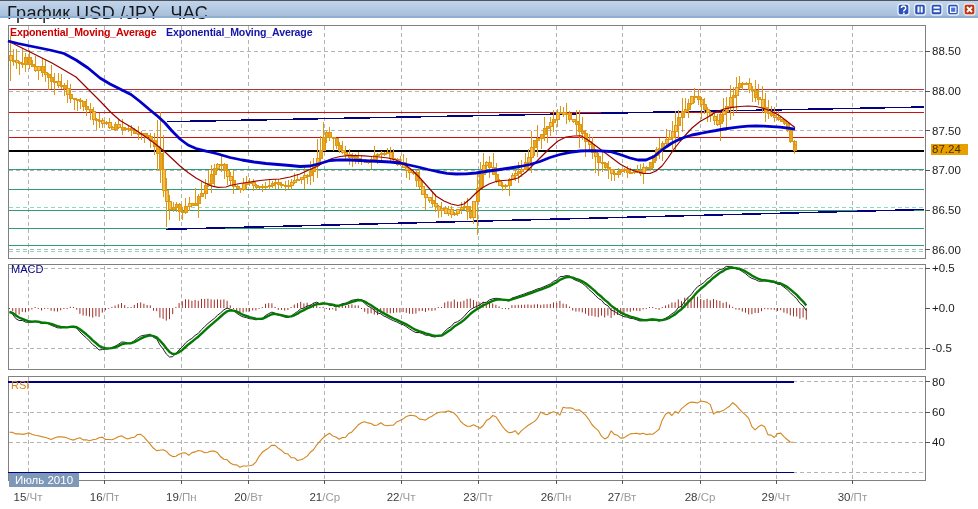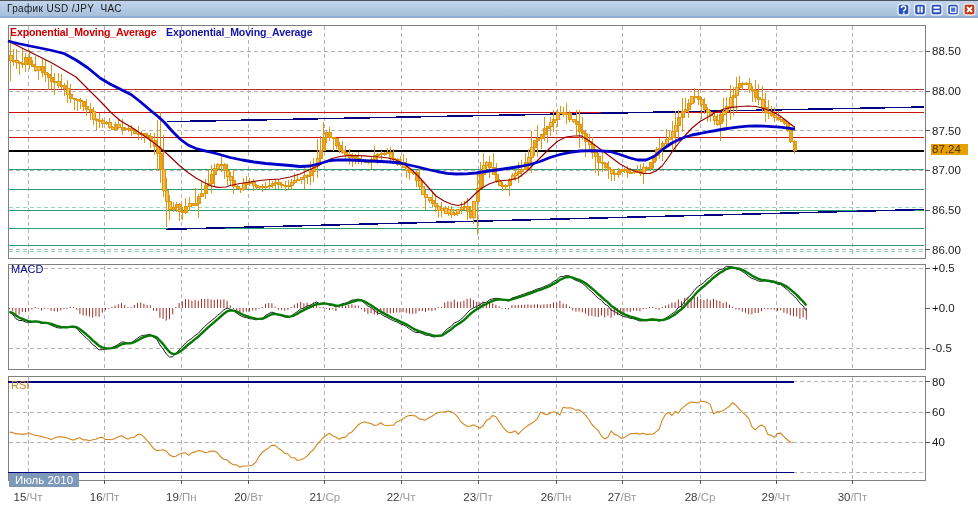--- a/index.html
+++ b/index.html
@@ -1,20 +1,20 @@
 <!DOCTYPE html>
 <html><head>
 <meta charset="utf-8">
 <style>
   html,body{margin:0;padding:0;background:#ffffff;width:978px;height:509px;overflow:hidden;}
   *{box-sizing:border-box;}
   body{font-family:"Liberation Sans", sans-serif;}
   #titlebar{position:absolute;left:0;top:0;width:978px;height:17px;
     background:linear-gradient(#c2d4ea 0%,#b2c8e2 55%,#a5bdd8 100%);border-top:1px solid #4d565f;}
-  #titlebar .t{position:absolute;left:7px;top:1.5px;font-size:10px;color:#15191d;letter-spacing:0.35px;}
+  #titlebar .t{position:absolute;left:7px;top:1.5px;font-size:18px;color:#15191d;letter-spacing:0.35px;}
   #titlebar .bline{position:absolute;left:0;top:15px;width:978px;height:2px;background:#8fafd2;}
   svg{position:absolute;left:0;top:0;}
 </style>
 </head>
 <body>
 <div id="titlebar">
   <div class="t">График USD /JPY&nbsp; ЧАС</div>
   <div class="bline"></div>
   <svg width="90" height="15" style="position:absolute;left:897px;top:2px">
     <g>

